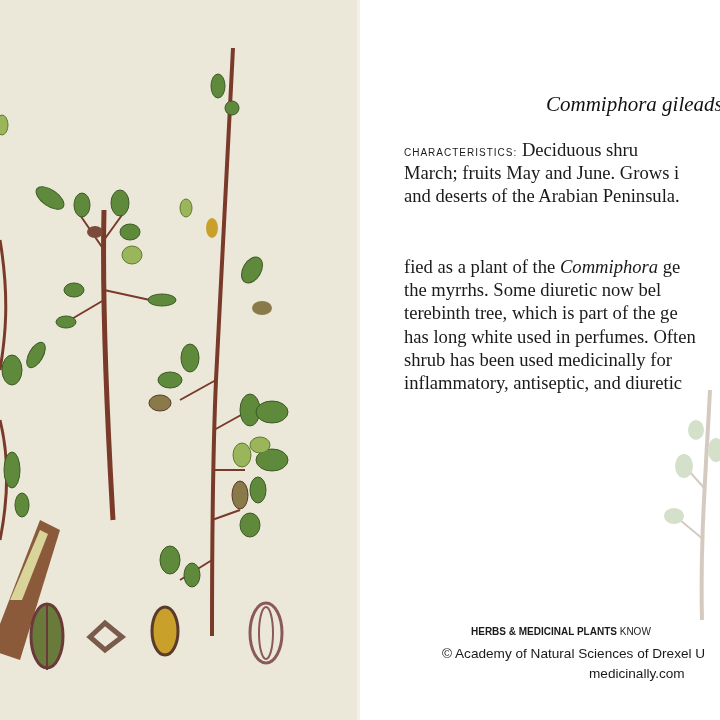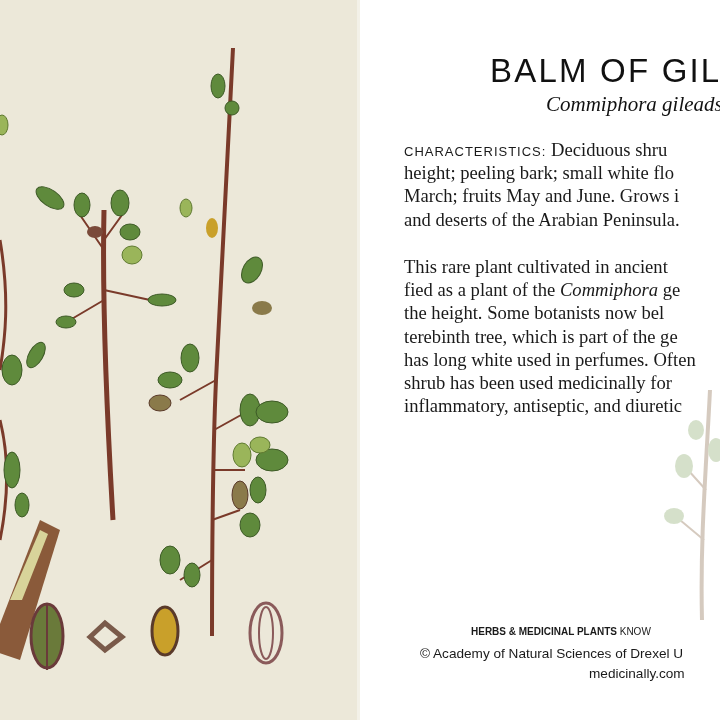--- a/index.html
+++ b/index.html
@@ -7,27 +7,27 @@
   .card { position: absolute; left: 0; top: 0; width: 720px; height: 720px; overflow: hidden; }
   .art-panel { position: absolute; left: 0; top: 0; width: 359px; height: 720px; background: #ece8d9; overflow: hidden; }
   .art-panel svg { position: absolute; left: 0; top: 0; }
   .divider { position: absolute; left: 357px; top: 0; width: 3px; height: 720px; background: #f3f1e8; }
   .text-panel { position: absolute; left: 360px; top: 0; width: 360px; height: 720px; background: #ffffff; overflow: hidden; }
   .ghost-plant { position: absolute; left: 640px; top: 390px; opacity: 0.35; }
   .title { position: absolute; left: 490px; top: 52px; white-space: nowrap; font-family: "Liberation Sans", sans-serif; font-size: 33px; letter-spacing: 2.2px; color: #111; font-weight: normal; }
   .subtitle { position: absolute; left: 546px; top: 92px; white-space: nowrap; font-family: "Liberation Serif", serif; font-style: italic; font-size: 21px; color: #111; }
   .body-block { position: absolute; left: 404px; white-space: nowrap; font-family: "Liberation Serif", serif; font-size: 18.6px; line-height: 23.2px; color: #1a1a1a; }
   .body-block .line { display: block; height: 23.2px; }
-  .label { font-family: "Liberation Sans", sans-serif; font-size: 13px; letter-spacing: 1px; }
+  .label { font-family: "Liberation Sans", sans-serif; font-size: 10px; letter-spacing: 1px; }
   .it { font-style: italic; }
   .footer { position: absolute; white-space: nowrap; font-family: "Liberation Sans", sans-serif; color: #1a1a1a; }
   .f1 { left: 471px; top: 626px; font-size: 10px; }
   .f1 b { font-weight: bold; }
   .f1 .rest { font-weight: normal; }
-  .f2 { left: 420px; top: 646px; font-size: 13.6px; }
+  .f2 { left: 442px; top: 646px; font-size: 13.6px; }
   .f3 { left: 589px; top: 666px; font-size: 13.6px; }
 </style>
 </head>
 <body>
 
 <div class="card">
 
   <div class="art-panel">
     <svg width="359" height="720" viewBox="0 0 359 720">
 
@@ -96,34 +96,31 @@
     <path d="M70 0 C66 80 60 150 62 230" stroke="#8a6a4a" stroke-width="4" fill="none"></path>
     <path d="M66 100 L48 80 M64 150 L40 130" stroke="#8a6a4a" stroke-width="2" fill="none"></path>
     <g fill="#8aa86a">
       <ellipse cx="44" cy="76" rx="9" ry="12"></ellipse>
       <ellipse cx="56" cy="40" rx="8" ry="10"></ellipse>
       <ellipse cx="34" cy="126" rx="10" ry="8"></ellipse>
       <ellipse cx="76" cy="60" rx="8" ry="12"></ellipse>
     </g>
   </svg>
 
-  <div class="title">BALM OF GIL</div>
   <div class="subtitle">Commiphora gileads</div>
 
   <div class="body-block" style="top:138px">
     <span class="line"><span class="label">CHARACTERISTICS:</span> <span>Deciduous shru</span></span>
-    <span class="line">height; peeling bark; small white flo</span>
     <span class="line">March; fruits May and June. Grows i</span>
     <span class="line">and deserts of the Arabian Peninsula.</span>
   </div>
 
   <div class="body-block" style="top:255px">
-    <span class="line">This rare plant cultivated in ancient</span>
     <span class="line"><span>fied as a plant of the </span><span class="it">Commiphora</span><span> ge</span></span>
-    <span class="line">the height. Some botanists now bel</span>
+    <span class="line">the myrrhs. Some diuretic now bel</span>
     <span class="line">terebinth tree, which is part of the ge</span>
     <span class="line">has long white used in perfumes. Often</span>
     <span class="line">shrub has been used medicinally for</span>
     <span class="line">inflammatory, antiseptic, and diuretic</span>
   </div>
 
   <div class="footer f1"><b>HERBS &amp; MEDICINAL PLANTS</b><span class="rest"> KNOW</span></div>
   <div class="footer f2">© Academy of Natural Sciences of Drexel U</div>
   <div class="footer f3">medicinally.com</div>
 

